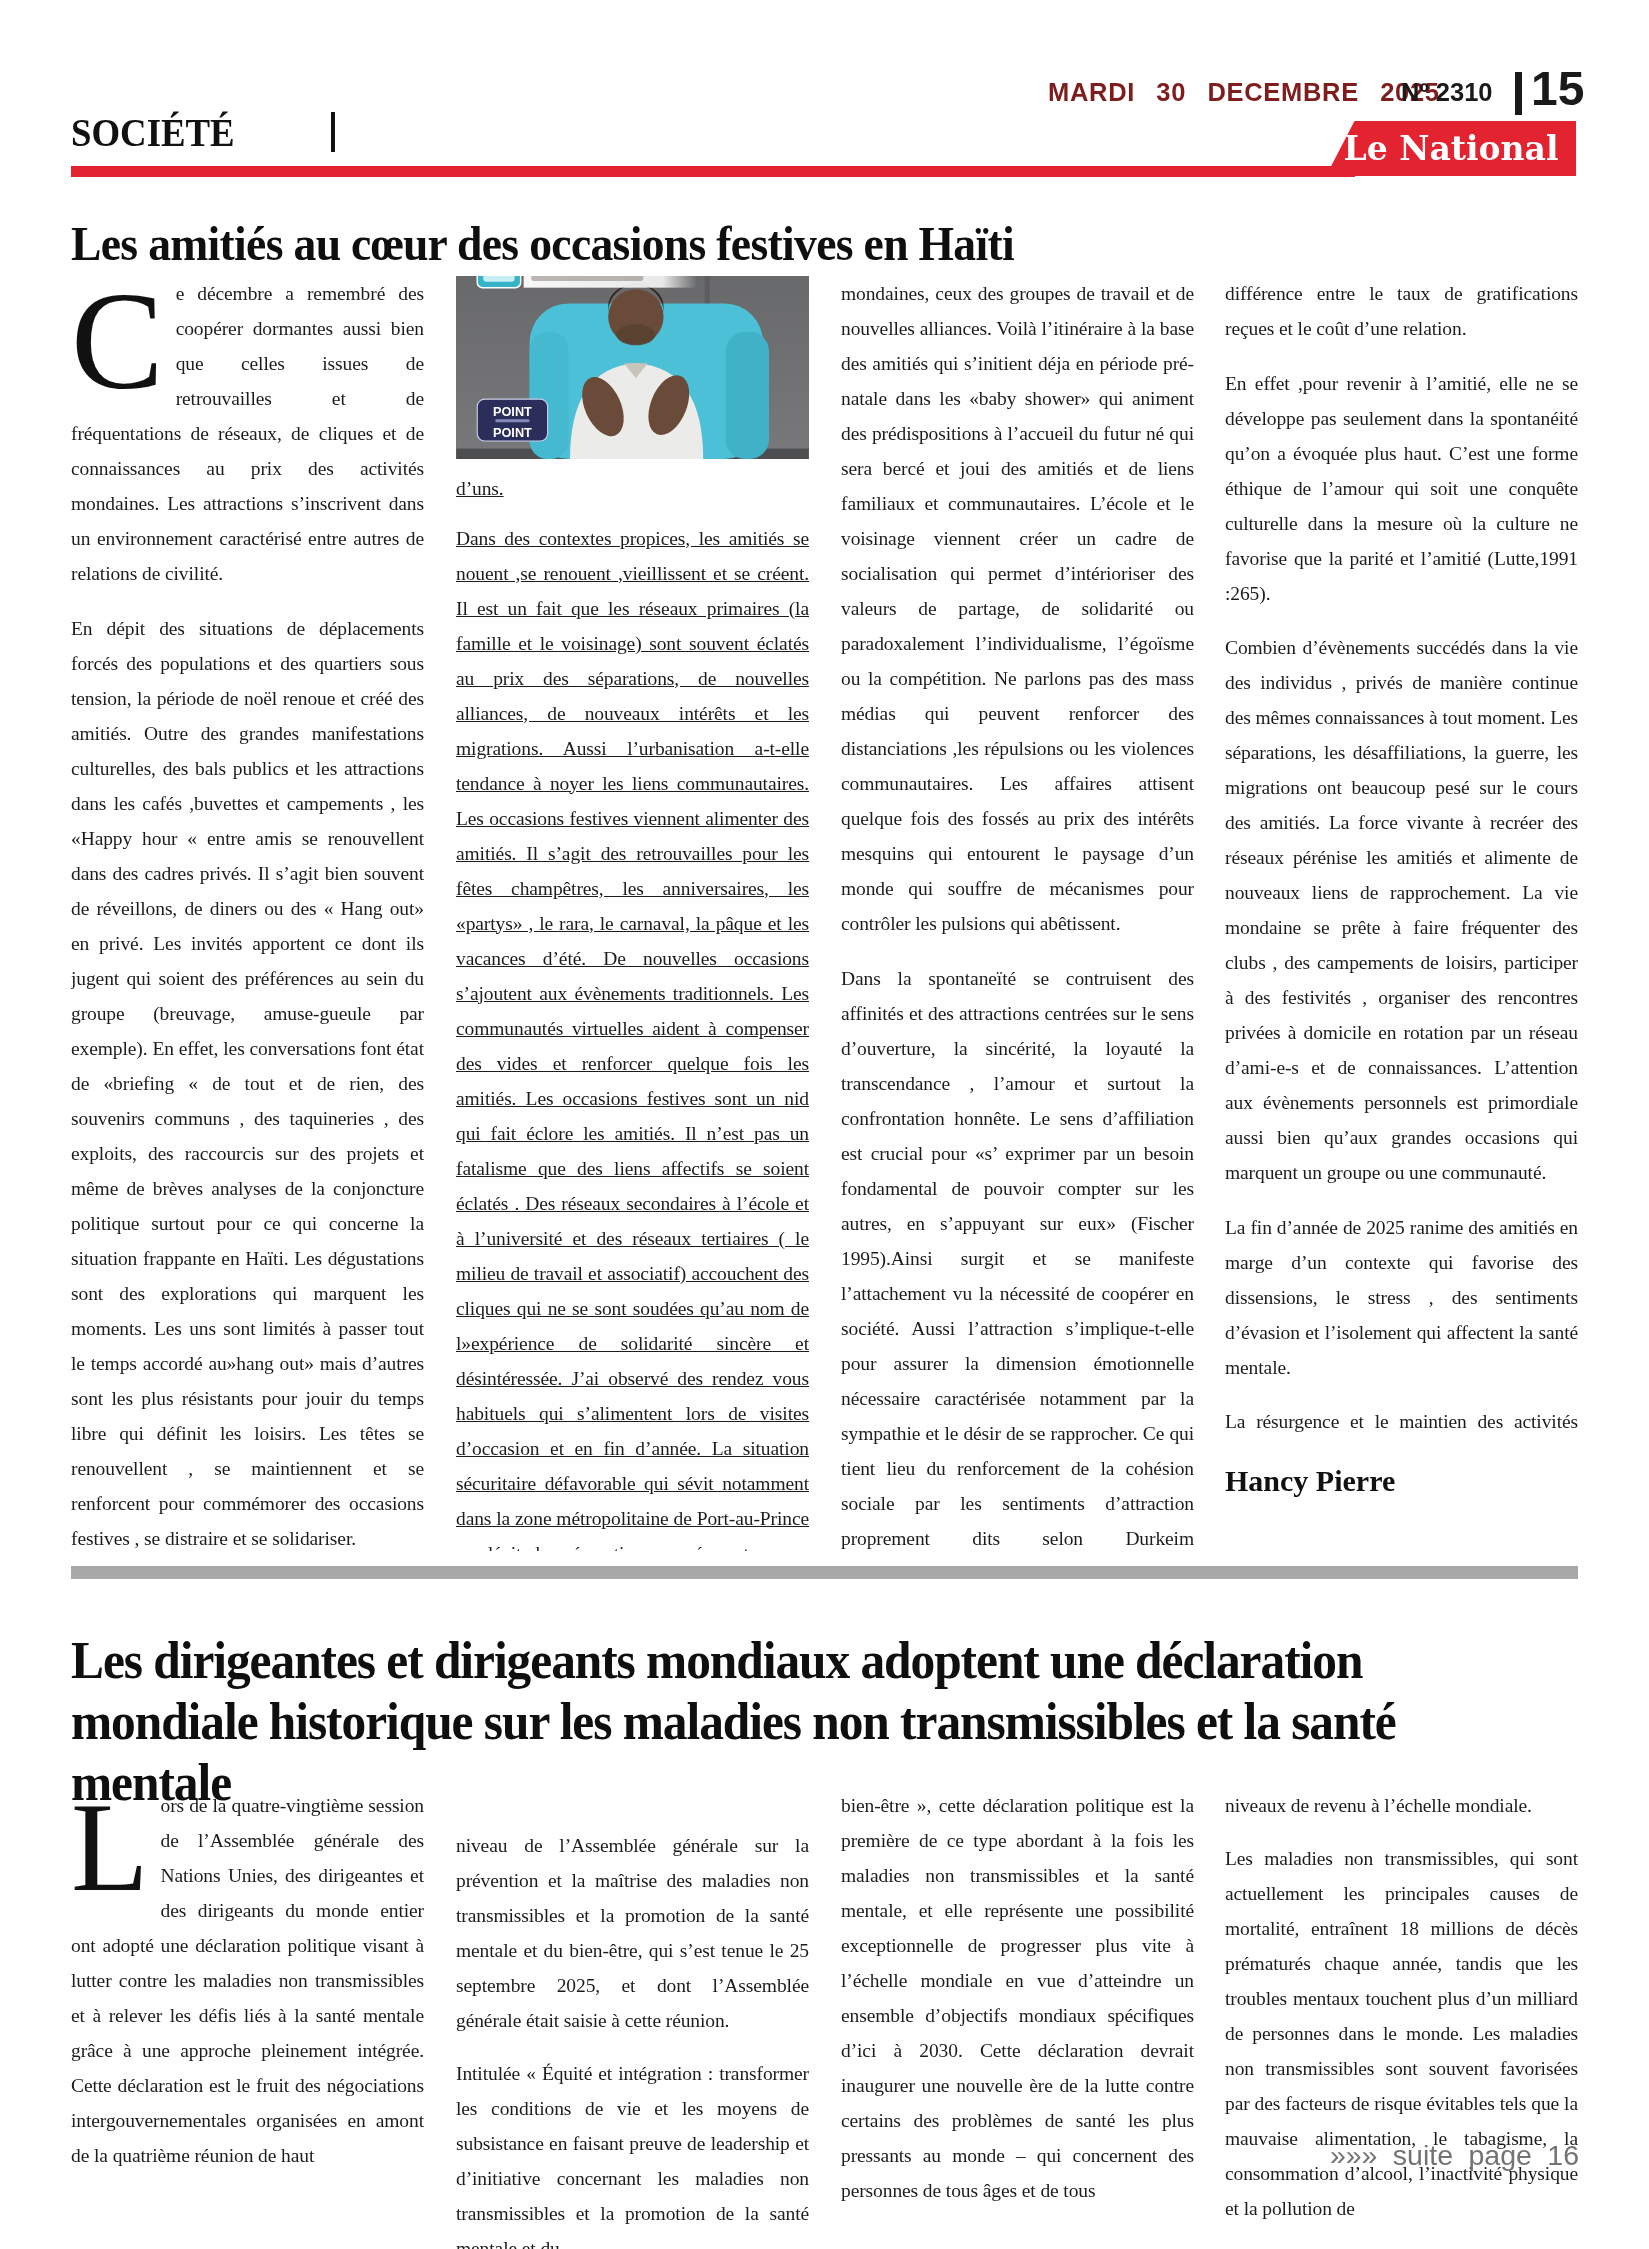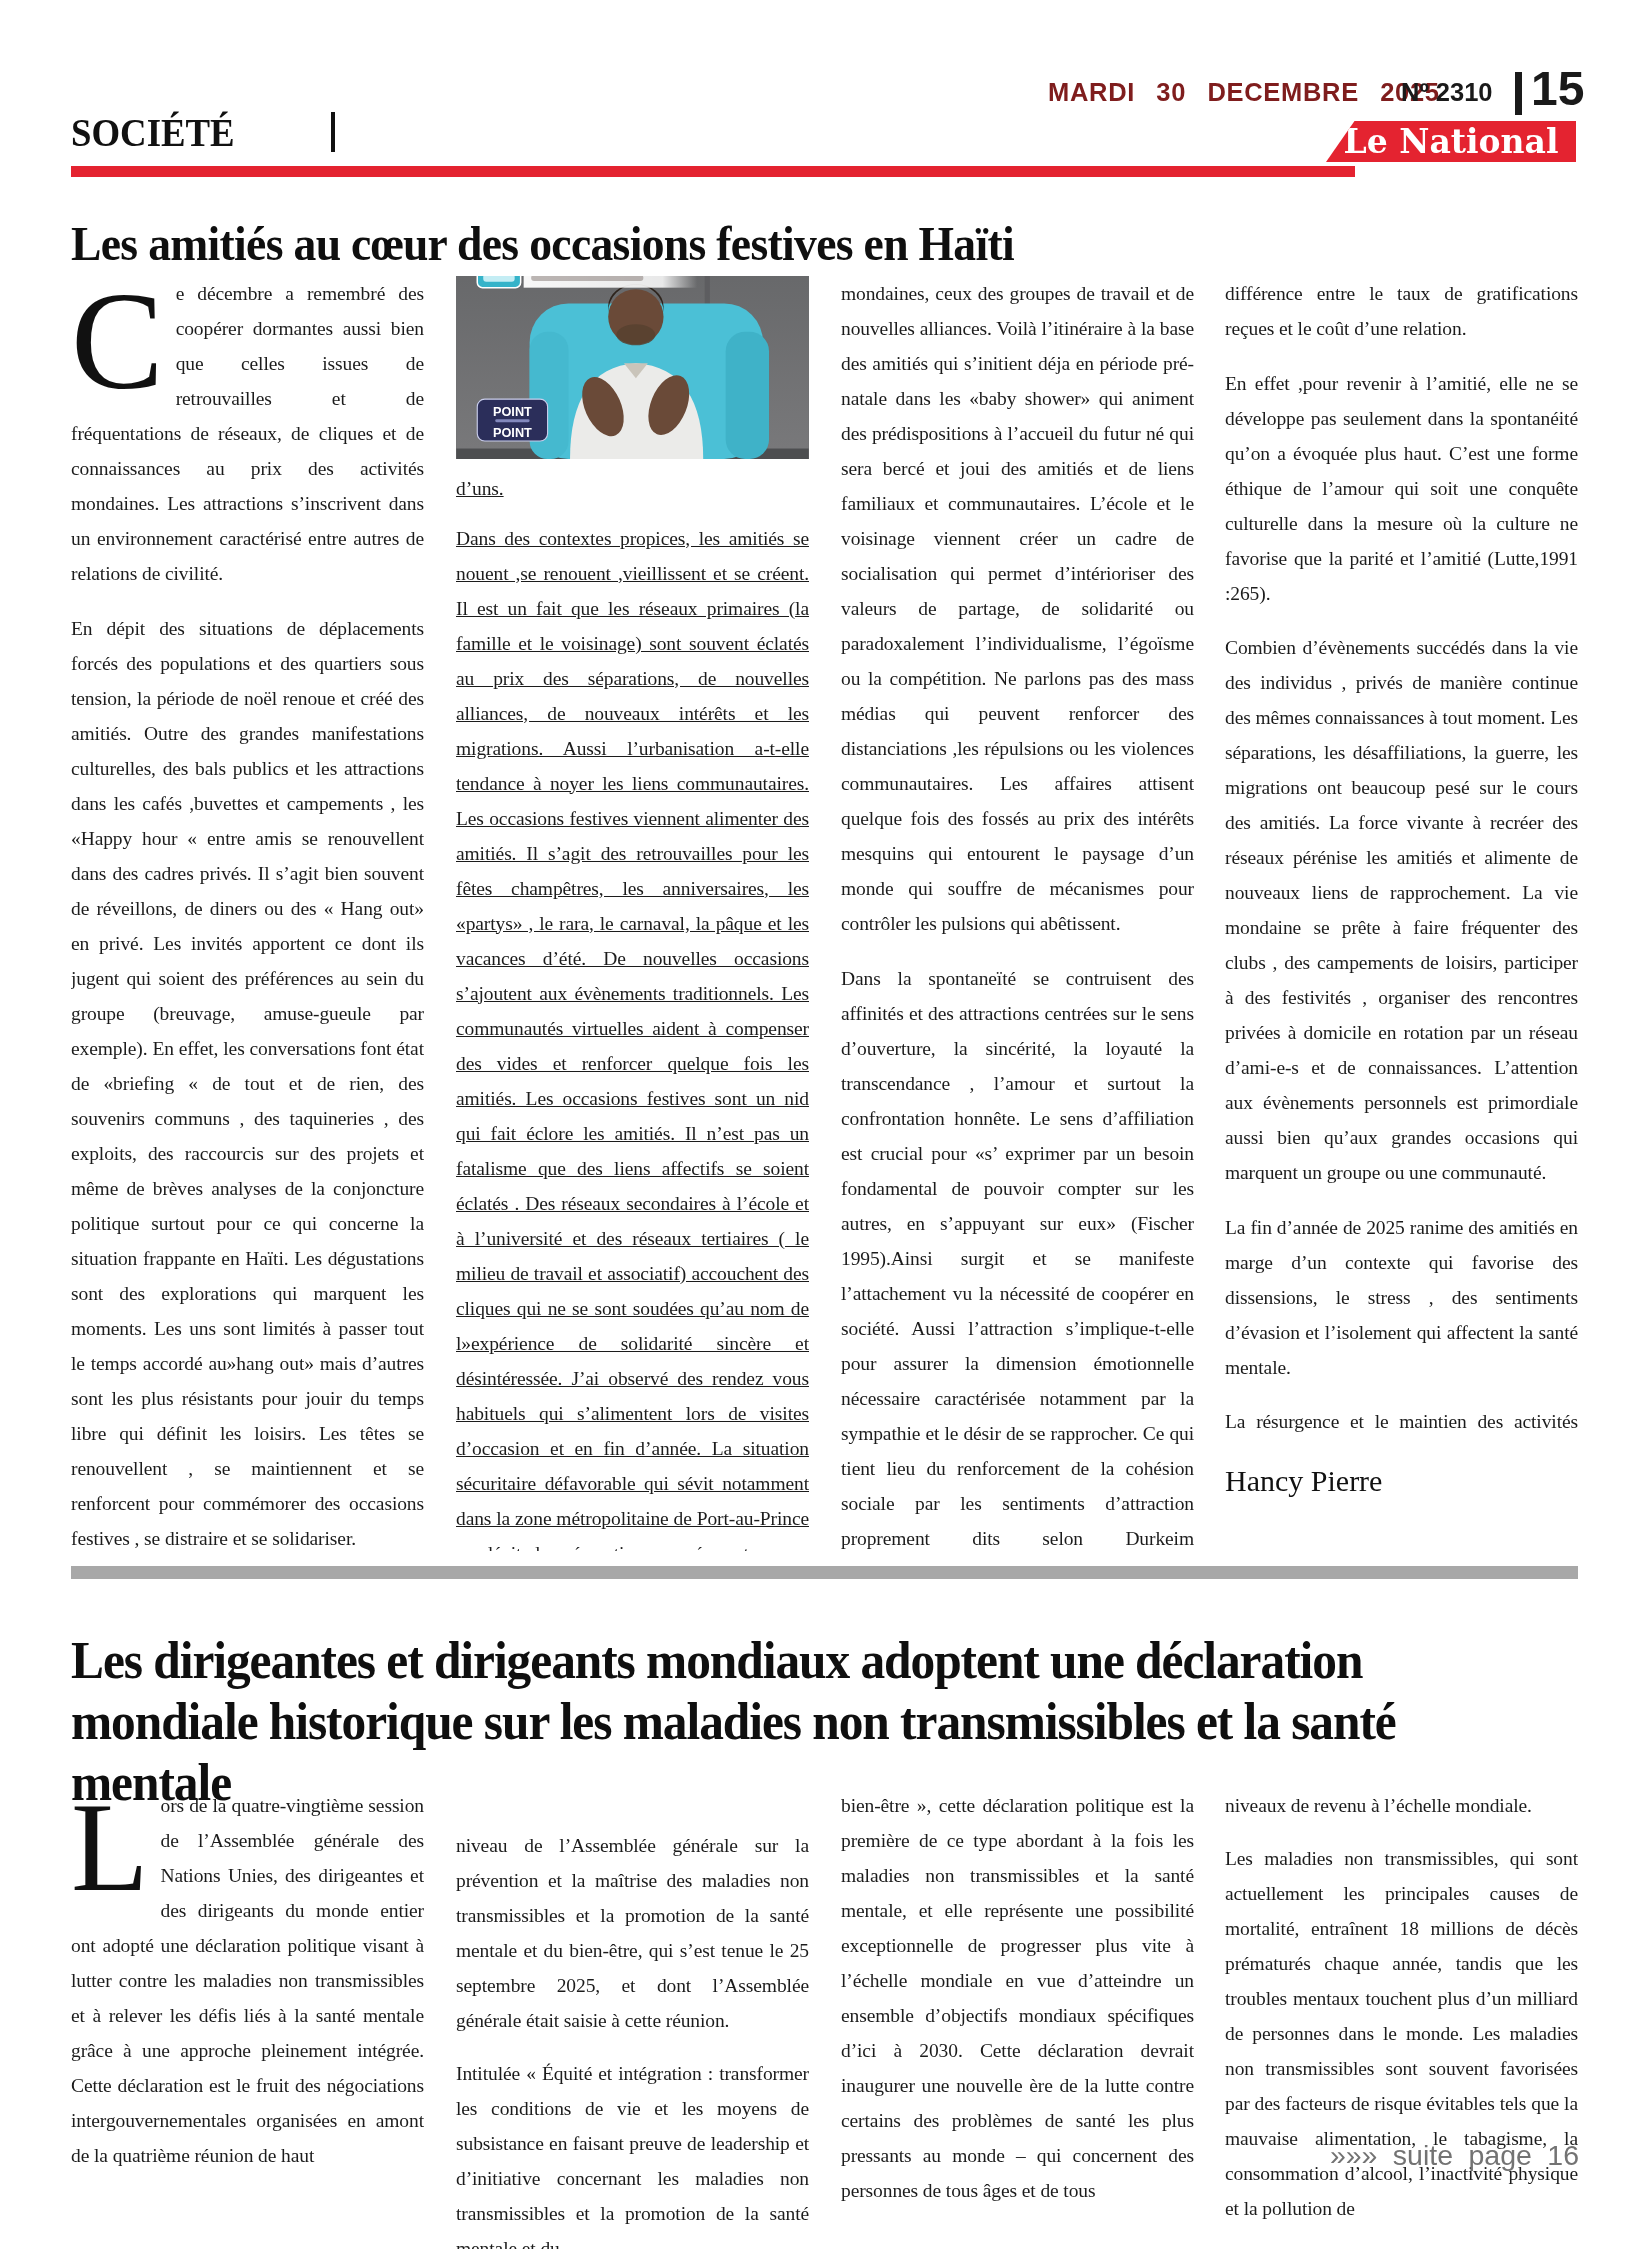--- a/index.html
+++ b/index.html
@@ -11,39 +11,39 @@
              font-weight:bold;font-size:25.5px;color:#7f1d1d;letter-spacing:0.7px;word-spacing:13.5px;}
   .issue-no{position:absolute;top:78px;left:1401px;font-family:"Liberation Sans",sans-serif;
             font-weight:bold;font-size:25.5px;color:#1a1a1a;}
   .page-bar{position:absolute;top:72px;left:1515px;width:6.7px;height:43px;background:#1a1a1a;}
   .page-num{position:absolute;top:61px;left:1531px;font-family:"Liberation Sans",sans-serif;
             font-weight:bold;font-size:48px;color:#1a1a1a;text-align:center;}
   .section-label{position:absolute;top:109px;left:71px;font-weight:bold;font-size:40px;
                  letter-spacing:0px;color:#111;transform:scaleX(.92);transform-origin:left;}
   .section-divider{position:absolute;top:112px;left:331px;width:3.7px;height:40px;background:#111;}
   .red-rule{position:absolute;top:166px;left:71px;width:1284px;height:10.5px;background:#e42330;}
-  .brand-box{position:absolute;top:121px;left:1326px;width:250px;height:41px;background:#e42330;
+  .brand-box{position:absolute;top:121px;left:1326px;width:250px;height:55px;background:#e42330;
              clip-path:polygon(28.5px 0,100% 0,100% 100%,0 100%);display:flex;align-items:center;
              justify-content:center;}
   .brand-box span{font-family:"DejaVu Serif",serif;font-weight:bold;font-size:33px;color:#fff;}
 
   
   .headline1{position:absolute;top:187px;left:71px;width:1425px;font-weight:bold;font-size:48px;
              line-height:1.05;color:#0f0f0f;letter-spacing:-0.7px;transform:scaleX(.95);
              transform-origin:left;white-space:nowrap;}
   .col{position:absolute;width:353px;top:276px;height:1275px;overflow:hidden;}
   .col p{margin:0 0 19.5px 0;font-size:19.5px;line-height:35px;text-align:justify;
          letter-spacing:-0.1px;color:#1c1c1c;}
   .c1{left:71px;} .c2{left:456px;text-decoration:underline;} .c3{left:841px;} .c4{left:1225px;height:1170px;}
   .dropcap{float:left;font-size:139px;line-height:112px;padding:9px 12px 0 0;font-weight:normal;
            color:#111;}
   .dropcap2{float:left;font-size:127px;line-height:103px;padding:7.5px 12px 0 0;color:#111;}
   .photo-wrap{width:353px;height:202px;margin-top:-19.5px;overflow:hidden;background:#6e6f71;}
   .caption{margin:12px 0 15px 0 !important;text-align:center;}
-  .byline{position:absolute;top:1464px;left:1225px;font-weight:normal;font-size:30px;color:#111;}
+  .byline{position:absolute;top:1464px;left:1225px;font-weight:bold;font-size:30px;color:#111;}
 
   
   .gray-rule{position:absolute;top:1566px;left:71px;width:1507px;height:12.7px;background:#a8a8a8;}
   .headline2{position:absolute;top:1587px;left:71px;width:1440px;font-weight:bold;font-size:52px;
              line-height:61px;color:#0f0f0f;letter-spacing:-1.1px;transform:scaleX(.95);
              transform-origin:left;}
   .col-b{position:absolute;width:353px;top:1788px;height:454px;overflow:hidden;}
   .col-b p{margin:0 0 18px 0;font-size:19.5px;line-height:35px;text-align:justify;
            letter-spacing:-0.1px;color:#1c1c1c;}
   .b1{left:71px;} .b2{left:456px;margin-top:40px;} .b3{left:841px;} .b4{left:1225px;}

